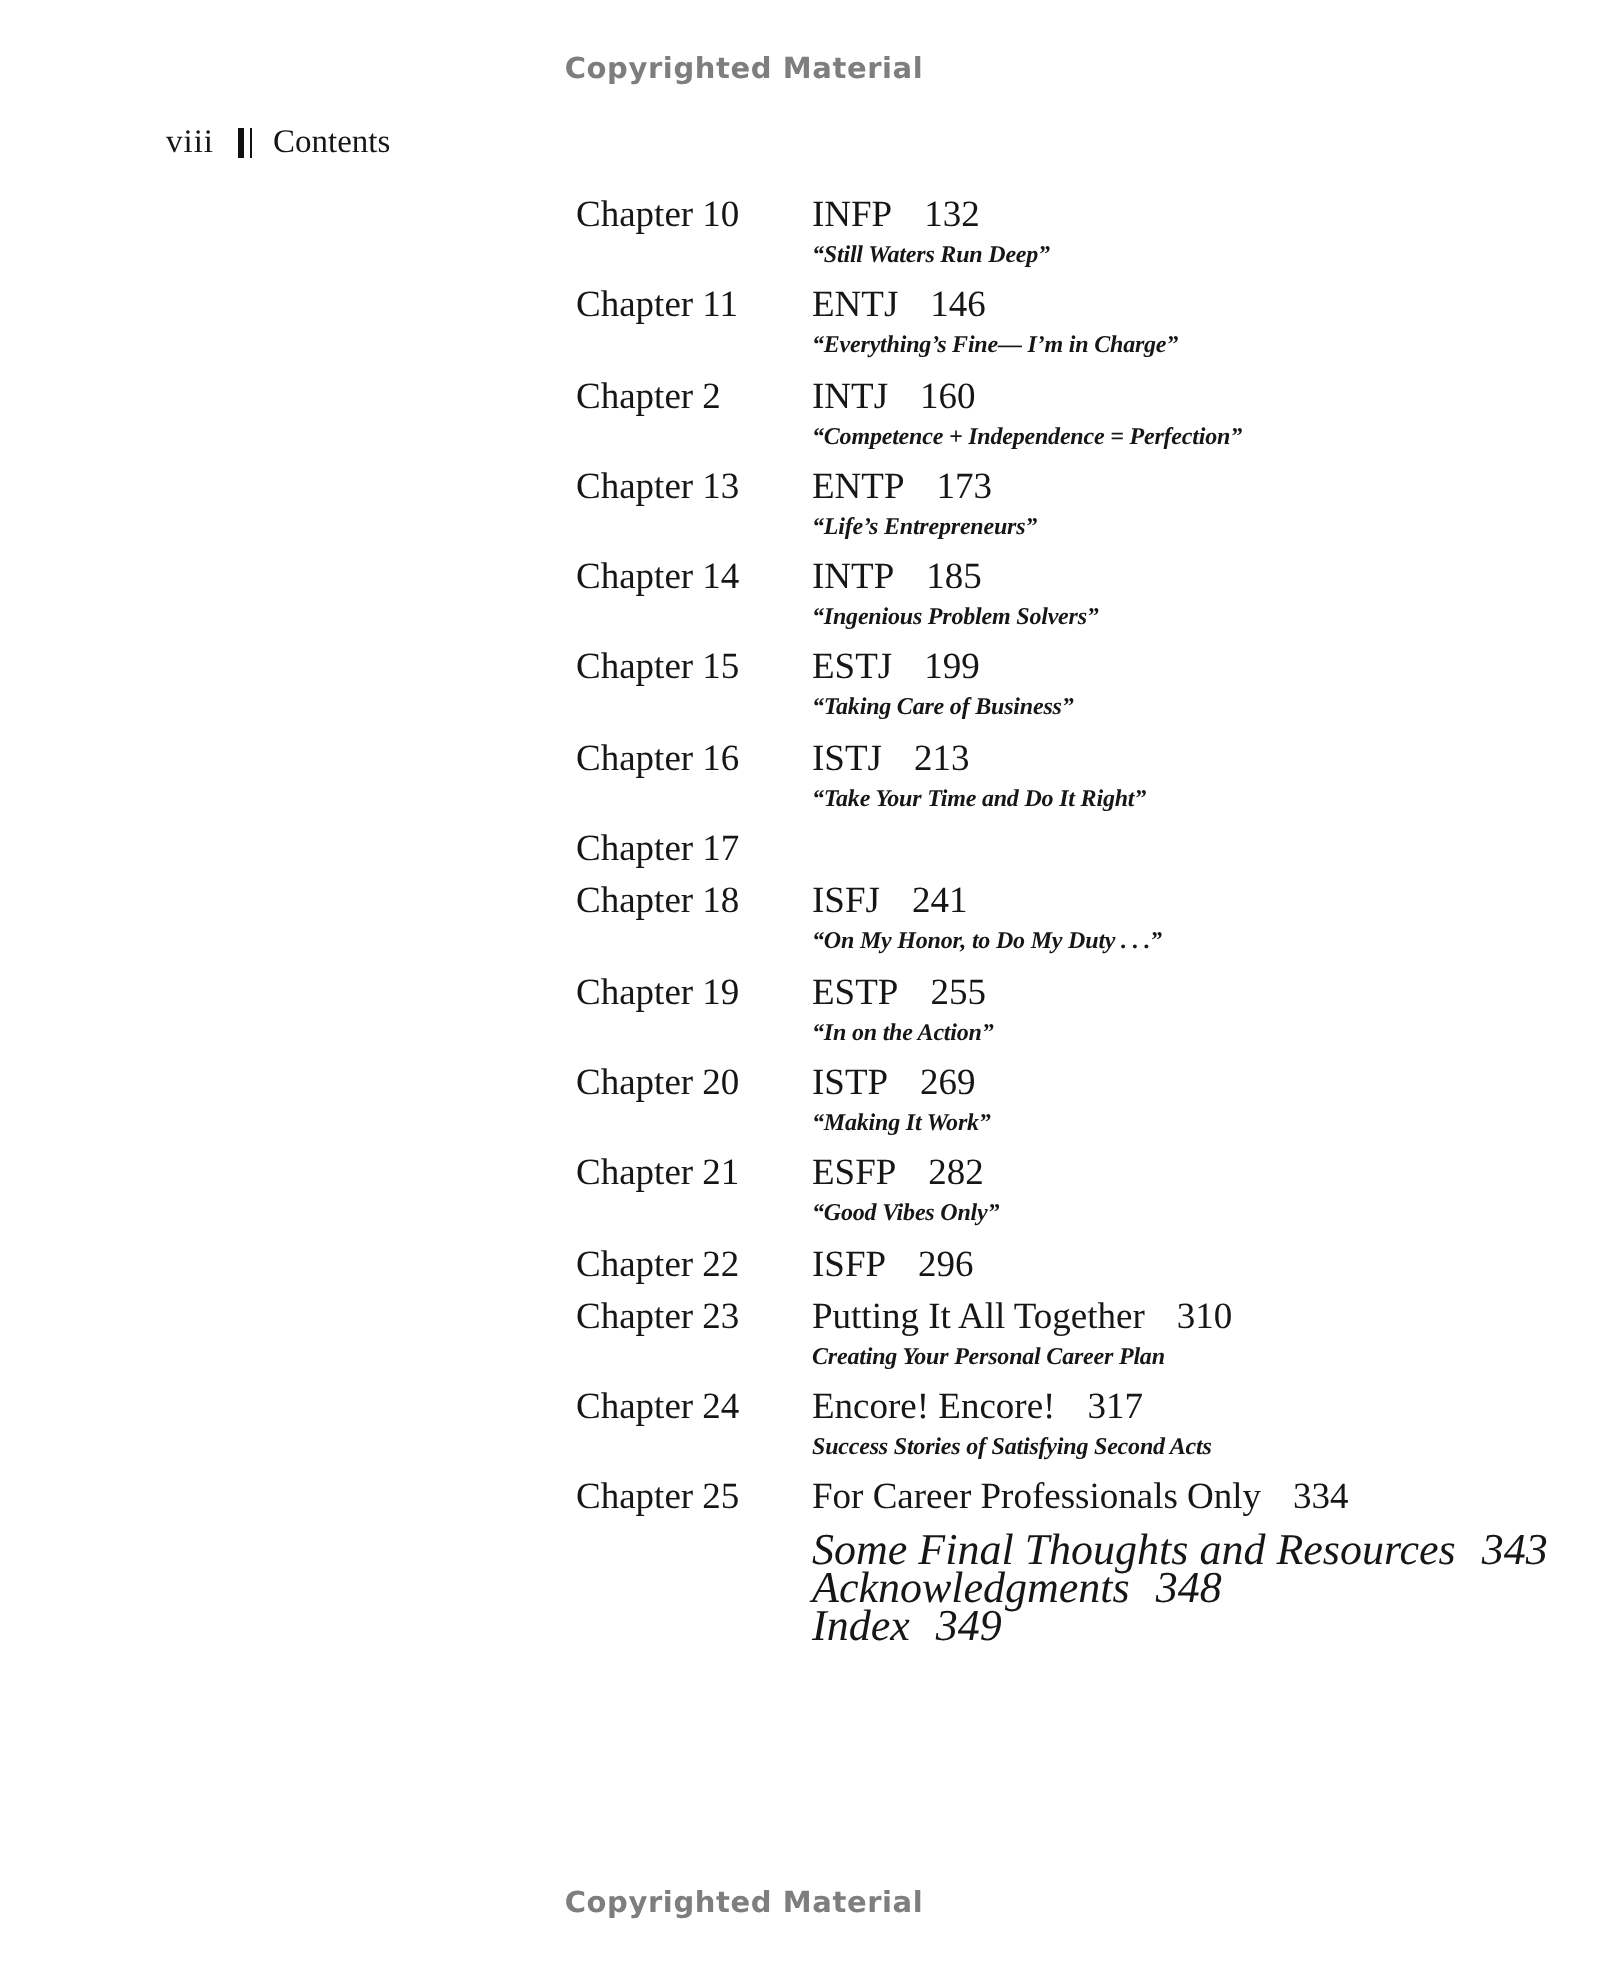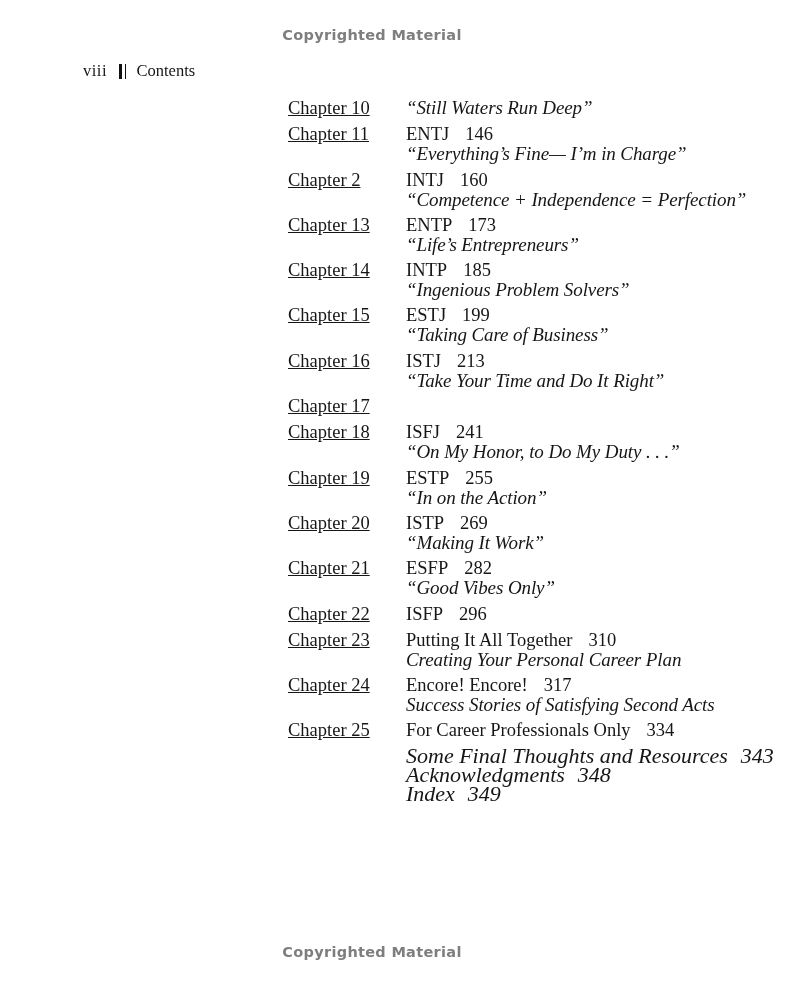--- a/index.html
+++ b/index.html
@@ -21,28 +21,28 @@
   .folio{letter-spacing:0.5px;}
   .header-divider{
     display:inline-block;height:15px;width:2.5px;
     border-left:3px solid #111;border-right:1.5px solid #111;
     margin:0 11px 0 12px;
   }
   .running-head{}
   .toc{position:absolute;left:288px;top:98px;width:470px;}
   .chapter-row{display:flex;margin-bottom:6.3px;}
   .ch-label{
-    flex:none;width:118px;font-size:18.5px;line-height:20px;white-space:nowrap;text-decoration:underline;
+    flex:none;width:118px;font-size:18.5px;line-height:20px;white-space:nowrap;
   }
   .ch-body{flex:1;}
   .ch-title-line{font-size:18.5px;line-height:20px;white-space:nowrap;}
   .ch-page{margin-left:16px;}
   .ch-subtitle{
-    font-style:italic;font-size:19px;line-height:19px;
-    letter-spacing:-0.1px;white-space:nowrap;
+    font-style:italic;font-size:12px;line-height:19px;
+    letter-spacing:-0.1px;white-space:nowrap;font-weight:bold;
   }
   .back-matter{margin-left:118px;margin-top:7px;}
   .bm-line{
     font-style:italic;font-size:22px;line-height:18.7px;white-space:nowrap;
   }
   .bm-page{margin-left:13px;}
 </style>
 </head>
 <body>
 
@@ -52,20 +52,21 @@
   <span class="folio">viii</span>
   <span class="header-divider"></span>
   <span class="running-head">Contents</span>
 </div>
 
 <div class="toc">
 
   <div class="chapter-row">
     <div class="ch-label">Chapter 10</div>
     <div class="ch-body">
+      <div class="ch-title-line"><span class="ch-title">INFP</span><span class="ch-page">132</span></div>
       <div class="ch-subtitle">“Still Waters Run Deep”</div>
     </div>
   </div>
 
   <div class="chapter-row">
     <div class="ch-label">Chapter 11</div>
     <div class="ch-body">
       <div class="ch-title-line"><span class="ch-title">ENTJ</span><span class="ch-page">146</span></div>
       <div class="ch-subtitle">“Everything’s Fine— I’m in Charge”</div>
     </div>

